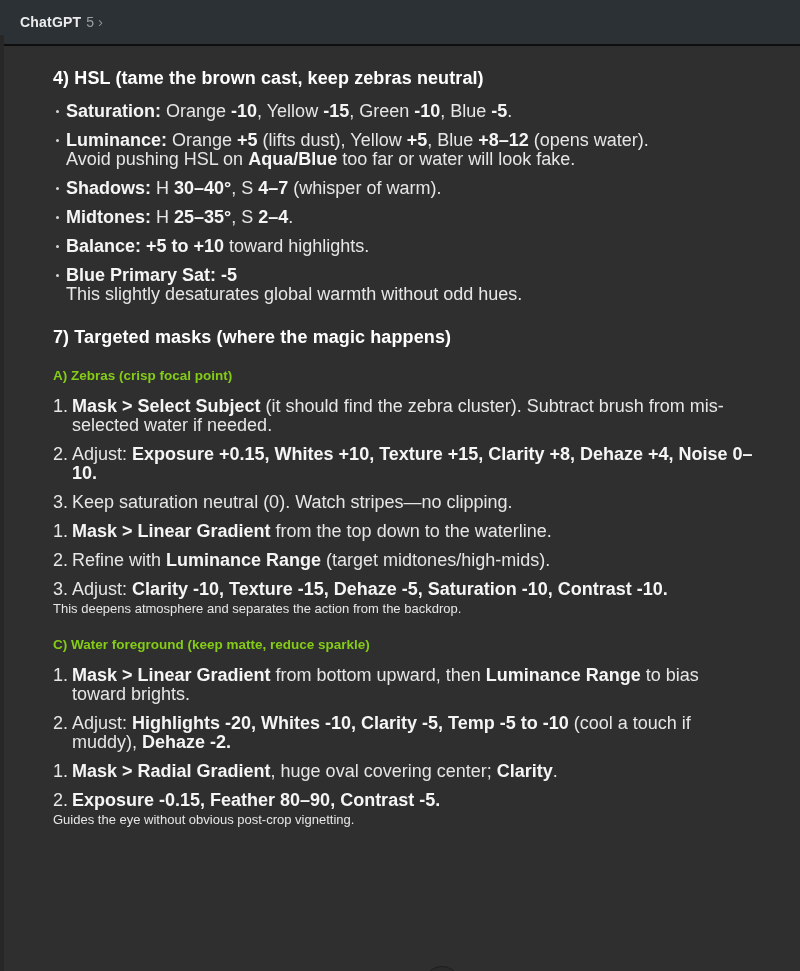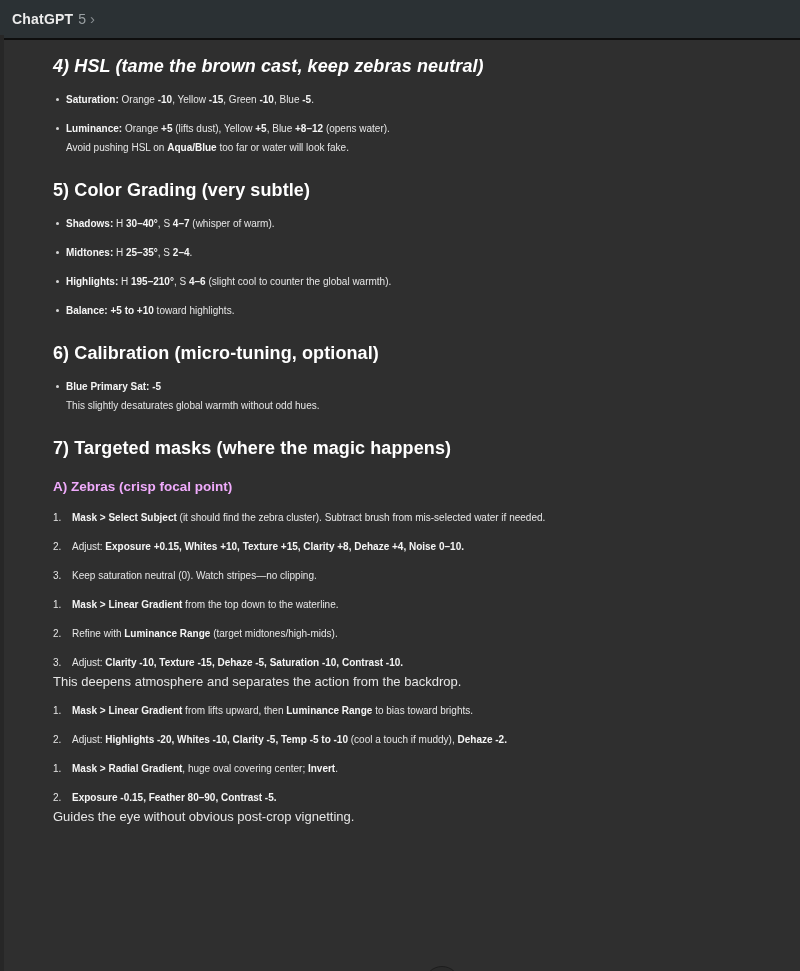--- a/index.html
+++ b/index.html
@@ -6,53 +6,53 @@
   body{
     width:800px;height:971px;
     background:#2f2f2f;
     font-family:"Liberation Sans","DejaVu Sans",sans-serif;
     color:#e6e6e6;
     overflow:hidden;
     position:relative;
   }
   
   header{
-    height:40px;
+    height:46px;
     background:#2b3134;
     border-bottom:2px solid #0e0e0e;
     display:flex;align-items:center;
-    padding-left:12px;
+    padding-left:20px;
     box-sizing:border-box;
   }
   .title{display:flex;align-items:baseline;cursor:pointer;}
   .title .app{font-weight:700;font-size:14px;color:#ececec;letter-spacing:.2px;}
   .title .ver{font-size:14px;color:#9aa0a3;margin-left:5px;}
   .title .chev{font-size:15px;color:#878d90;margin-left:4px;line-height:1;}
   
   .edge{
     position:absolute;left:0;top:35px;bottom:0;width:4px;
     background:#272727;
   }
   
   main{
     padding:15px 44px 6px 53px;
     box-sizing:border-box;
   }
   #blocks h2{
     font-size:18px;line-height:23px;font-weight:700;color:#ffffff;
     margin:22px 0 12px 0;letter-spacing:.1px;
   }
-  #blocks h2:first-child{margin-top:0;font-style:italic;}
+  #blocks h2:first-child{margin-top:6px;}
   #blocks h3{
-    font-size:13.5px;line-height:18px;font-weight:700;color:#f0abfc;
+    font-size:13.5px;line-height:18px;font-weight:700;color:#84cc16;
     margin:18px 0 12px 0;
   }
   #blocks ul,#blocks ol{
     list-style:none;margin:0 0 10px 0;padding:0;
-    font-size:10px;line-height:19px;
+    font-size:18px;line-height:19px;
   }
   #blocks li{position:relative;}
   #blocks li:not(:last-child){margin-bottom:10px;}
   #blocks ul li{padding-left:13px;}
   #blocks ul li::before{
     content:"";position:absolute;left:3px;top:8px;
     width:3px;height:3px;border-radius:50%;background:#d6d6d6;
   }
   #blocks ol li{padding-left:19px;}
   #blocks ol li .num{
@@ -89,36 +89,31 @@
       <h2>4) HSL (tame the brown cast, keep zebras neutral)</h2>
       <ul>
         <li>
           <div><strong>Saturation:</strong><span> Orange </span><strong>-10</strong><span>, Yellow </span><strong>-15</strong><span>, Green </span><strong>-10</strong><span>, Blue </span><strong>-5</strong><span>.</span></div>
         </li>
         <li>
           <div><strong>Luminance:</strong><span> Orange </span><strong>+5</strong><span> (lifts dust), Yellow </span><strong>+5</strong><span>, Blue </span><strong>+8–12</strong><span> (opens water).</span></div>
           <div><span>Avoid pushing HSL on </span><strong>Aqua/Blue</strong><span> too far or water will look fake.</span></div>
         </li>
       </ul>
-      <h2>5) Color Grading (very subtle)</h2>
       <ul>
         <li>
           <div><strong>Shadows:</strong><span> H </span><strong>30–40°</strong><span>, S </span><strong>4–7</strong><span> (whisper of warm).</span></div>
         </li>
         <li>
           <div><strong>Midtones:</strong><span> H </span><strong>25–35°</strong><span>, S </span><strong>2–4</strong><span>.</span></div>
         </li>
         <li>
-          <div><strong>Highlights:</strong><span> H </span><strong>195–210°</strong><span>, S </span><strong>4–6</strong><span> (slight cool to counter the global warmth).</span></div>
-        </li>
-        <li>
           <div><strong>Balance:</strong><span> </span><strong>+5 to +10</strong><span> toward highlights.</span></div>
         </li>
       </ul>
-      <h2>6) Calibration (micro-tuning, optional)</h2>
       <ul>
         <li>
           <div><strong>Blue Primary Sat: -5</strong></div>
           <div><span>This slightly desaturates global warmth without odd hues.</span></div>
         </li>
       </ul>
       <h2>7) Targeted masks (where the magic happens)</h2>
       <h3>A) Zebras (crisp focal point)</h3>
       <ol>
         <li>
@@ -142,34 +137,35 @@
         <li>
           <span class="num">2.</span>
           <div><span>Refine with </span><strong>Luminance Range</strong><span> (target midtones/high-mids).</span></div>
         </li>
         <li>
           <span class="num">3.</span>
           <div><span>Adjust: </span><strong>Clarity -10, Texture -15, Dehaze -5, Saturation -10, Contrast -10.</strong></div>
         </li>
       </ol>
       <p class="tight"><span>This deepens atmosphere and separates the action from the backdrop.</span></p>
+      <h3>C) Water foreground (keep matte, reduce sparkle)</h3>
       <ol>
         <li>
           <span class="num">1.</span>
-          <div><strong>Mask &gt; Linear Gradient</strong><span> from lifts upward, then </span><strong>Luminance Range</strong><span> to bias toward brights.</span></div>
+          <div><strong>Mask &gt; Linear Gradient</strong><span> from bottom upward, then </span><strong>Luminance Range</strong><span> to bias toward brights.</span></div>
         </li>
         <li>
           <span class="num">2.</span>
           <div><span>Adjust: </span><strong>Highlights -20, Whites -10, Clarity -5, Temp -5 to -10</strong><span> (cool a touch if muddy), </span><strong>Dehaze -2.</strong></div>
         </li>
       </ol>
       <ol>
         <li>
           <span class="num">1.</span>
-          <div><strong>Mask &gt; Radial Gradient</strong><span>, huge oval covering center; </span><strong>Invert</strong><span>.</span></div>
+          <div><strong>Mask &gt; Radial Gradient</strong><span>, huge oval covering center; </span><strong>Clarity</strong><span>.</span></div>
         </li>
         <li>
           <span class="num">2.</span>
           <div><strong>Exposure -0.15, Feather 80–90, Contrast -5.</strong></div>
         </li>
       </ol>
       <p class="tight"><span>Guides the eye without obvious post-crop vignetting.</span></p>
     </div>
 </main>
 

